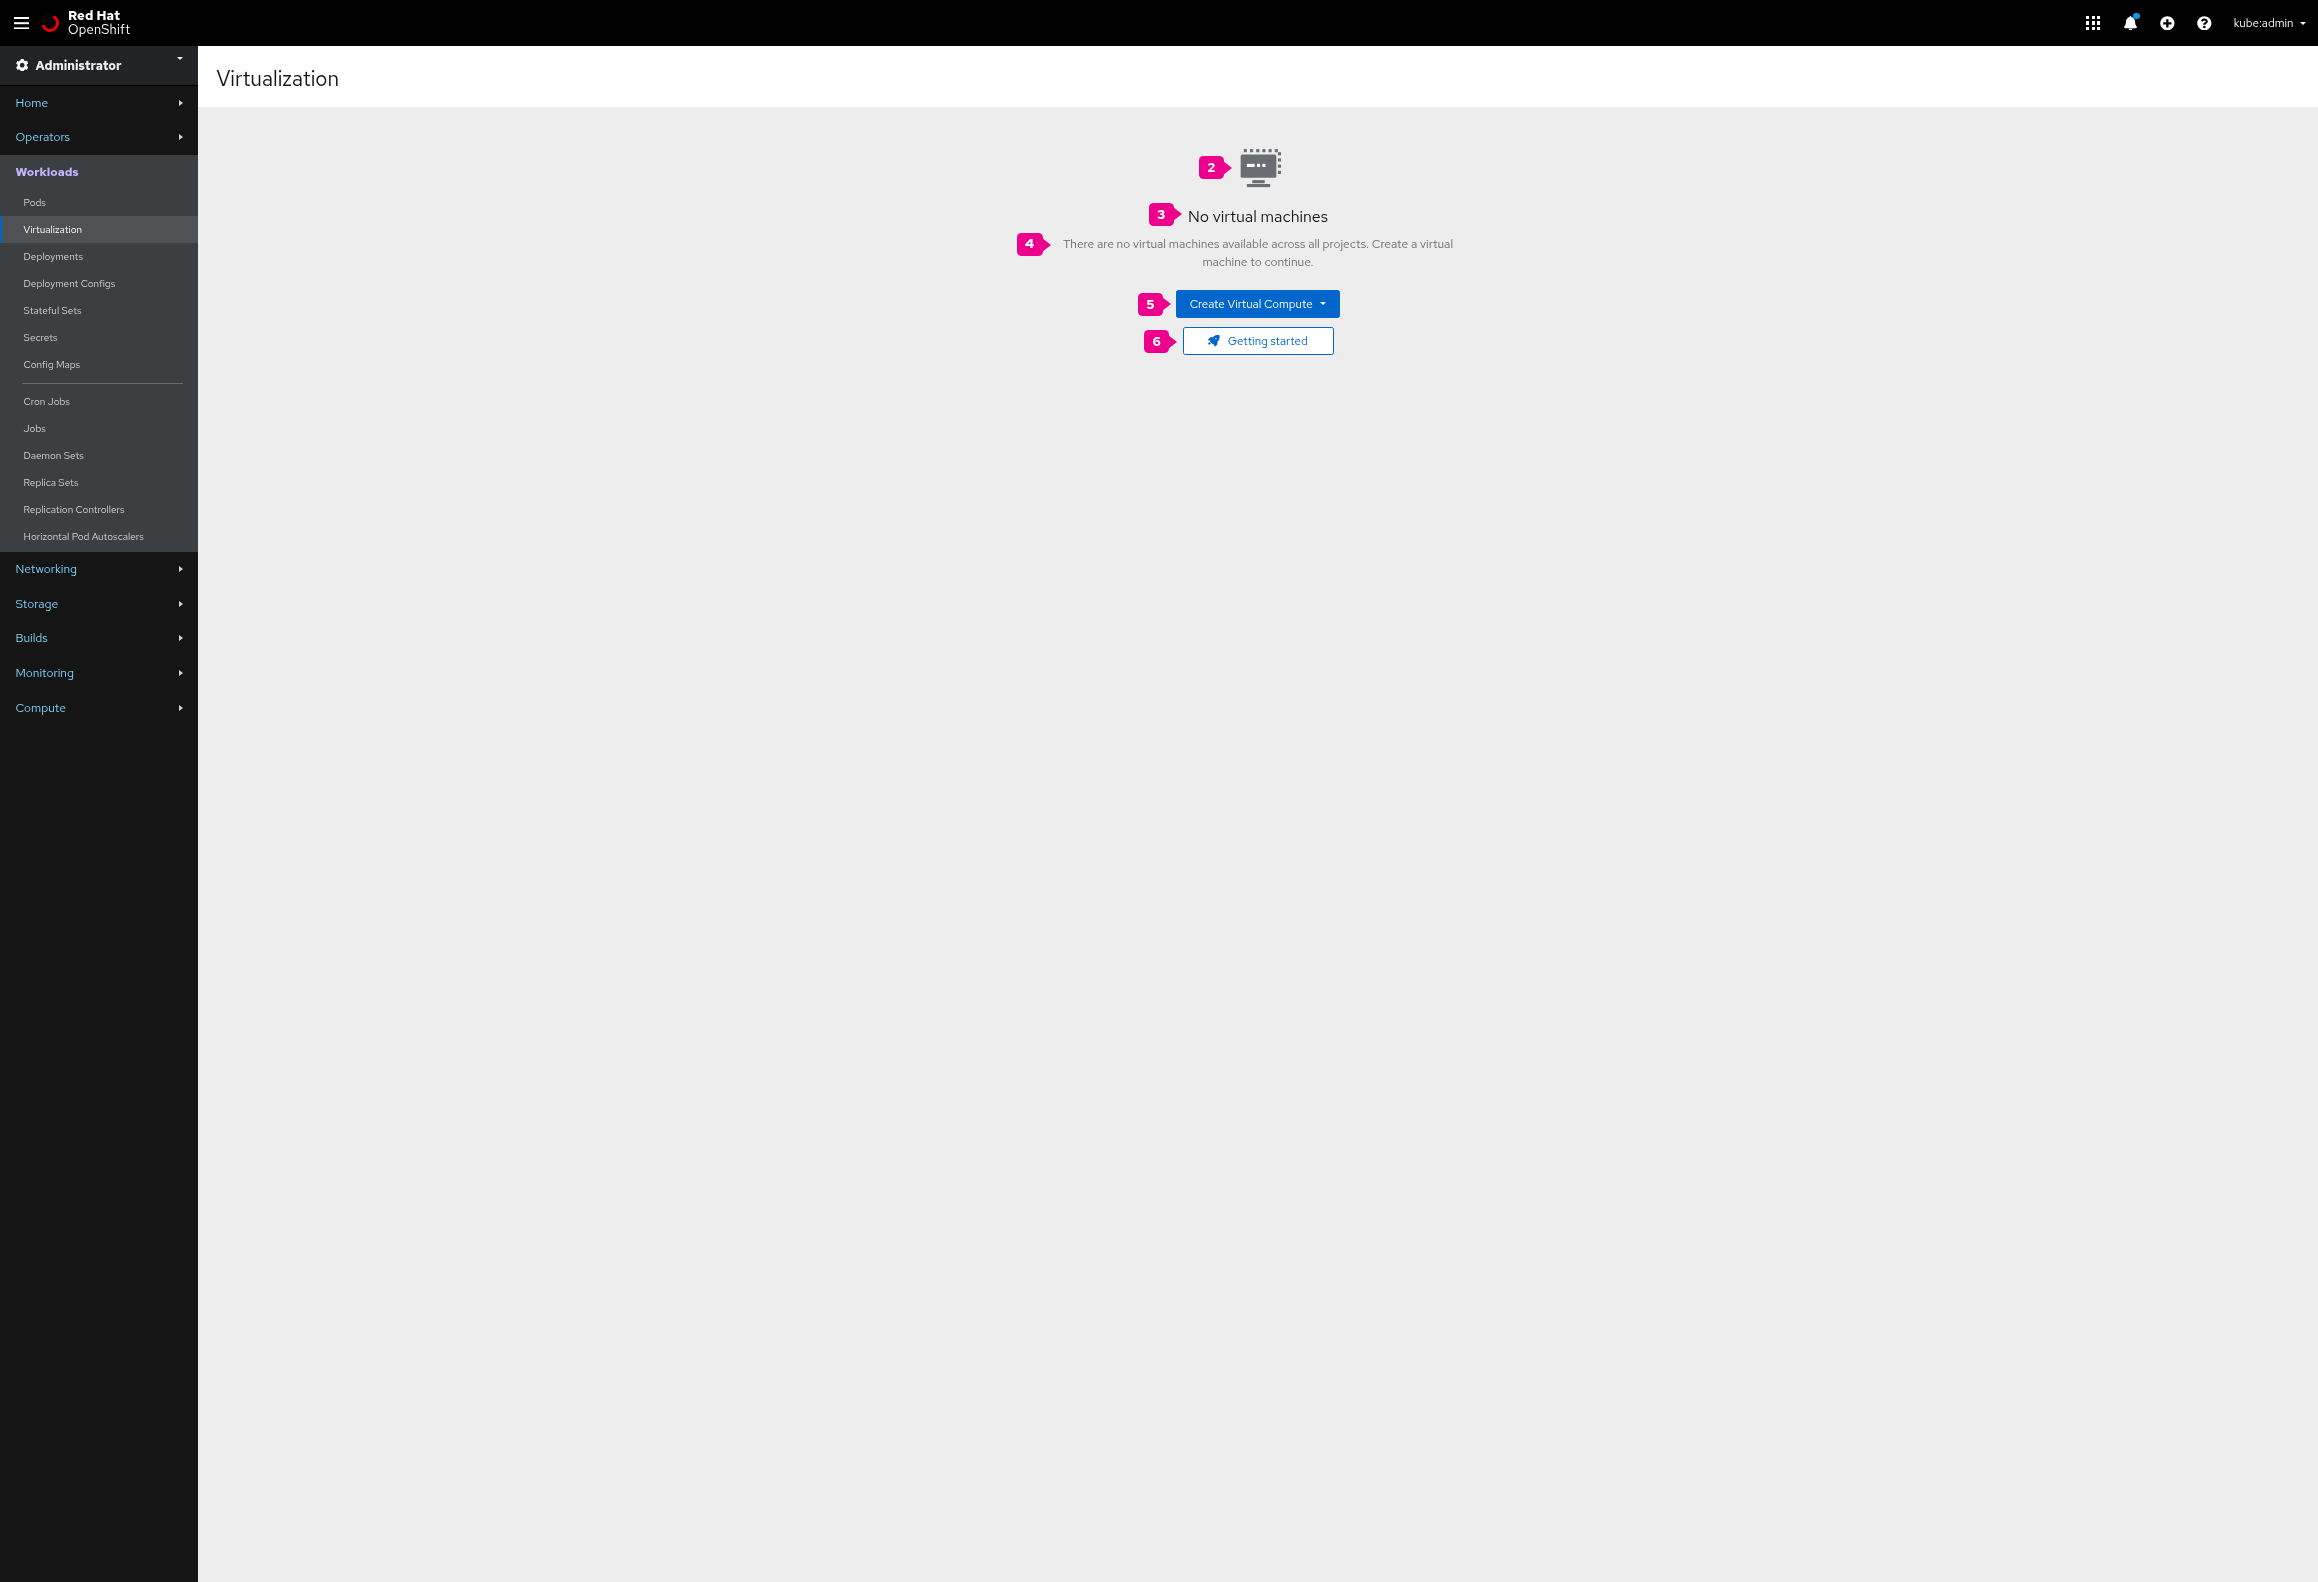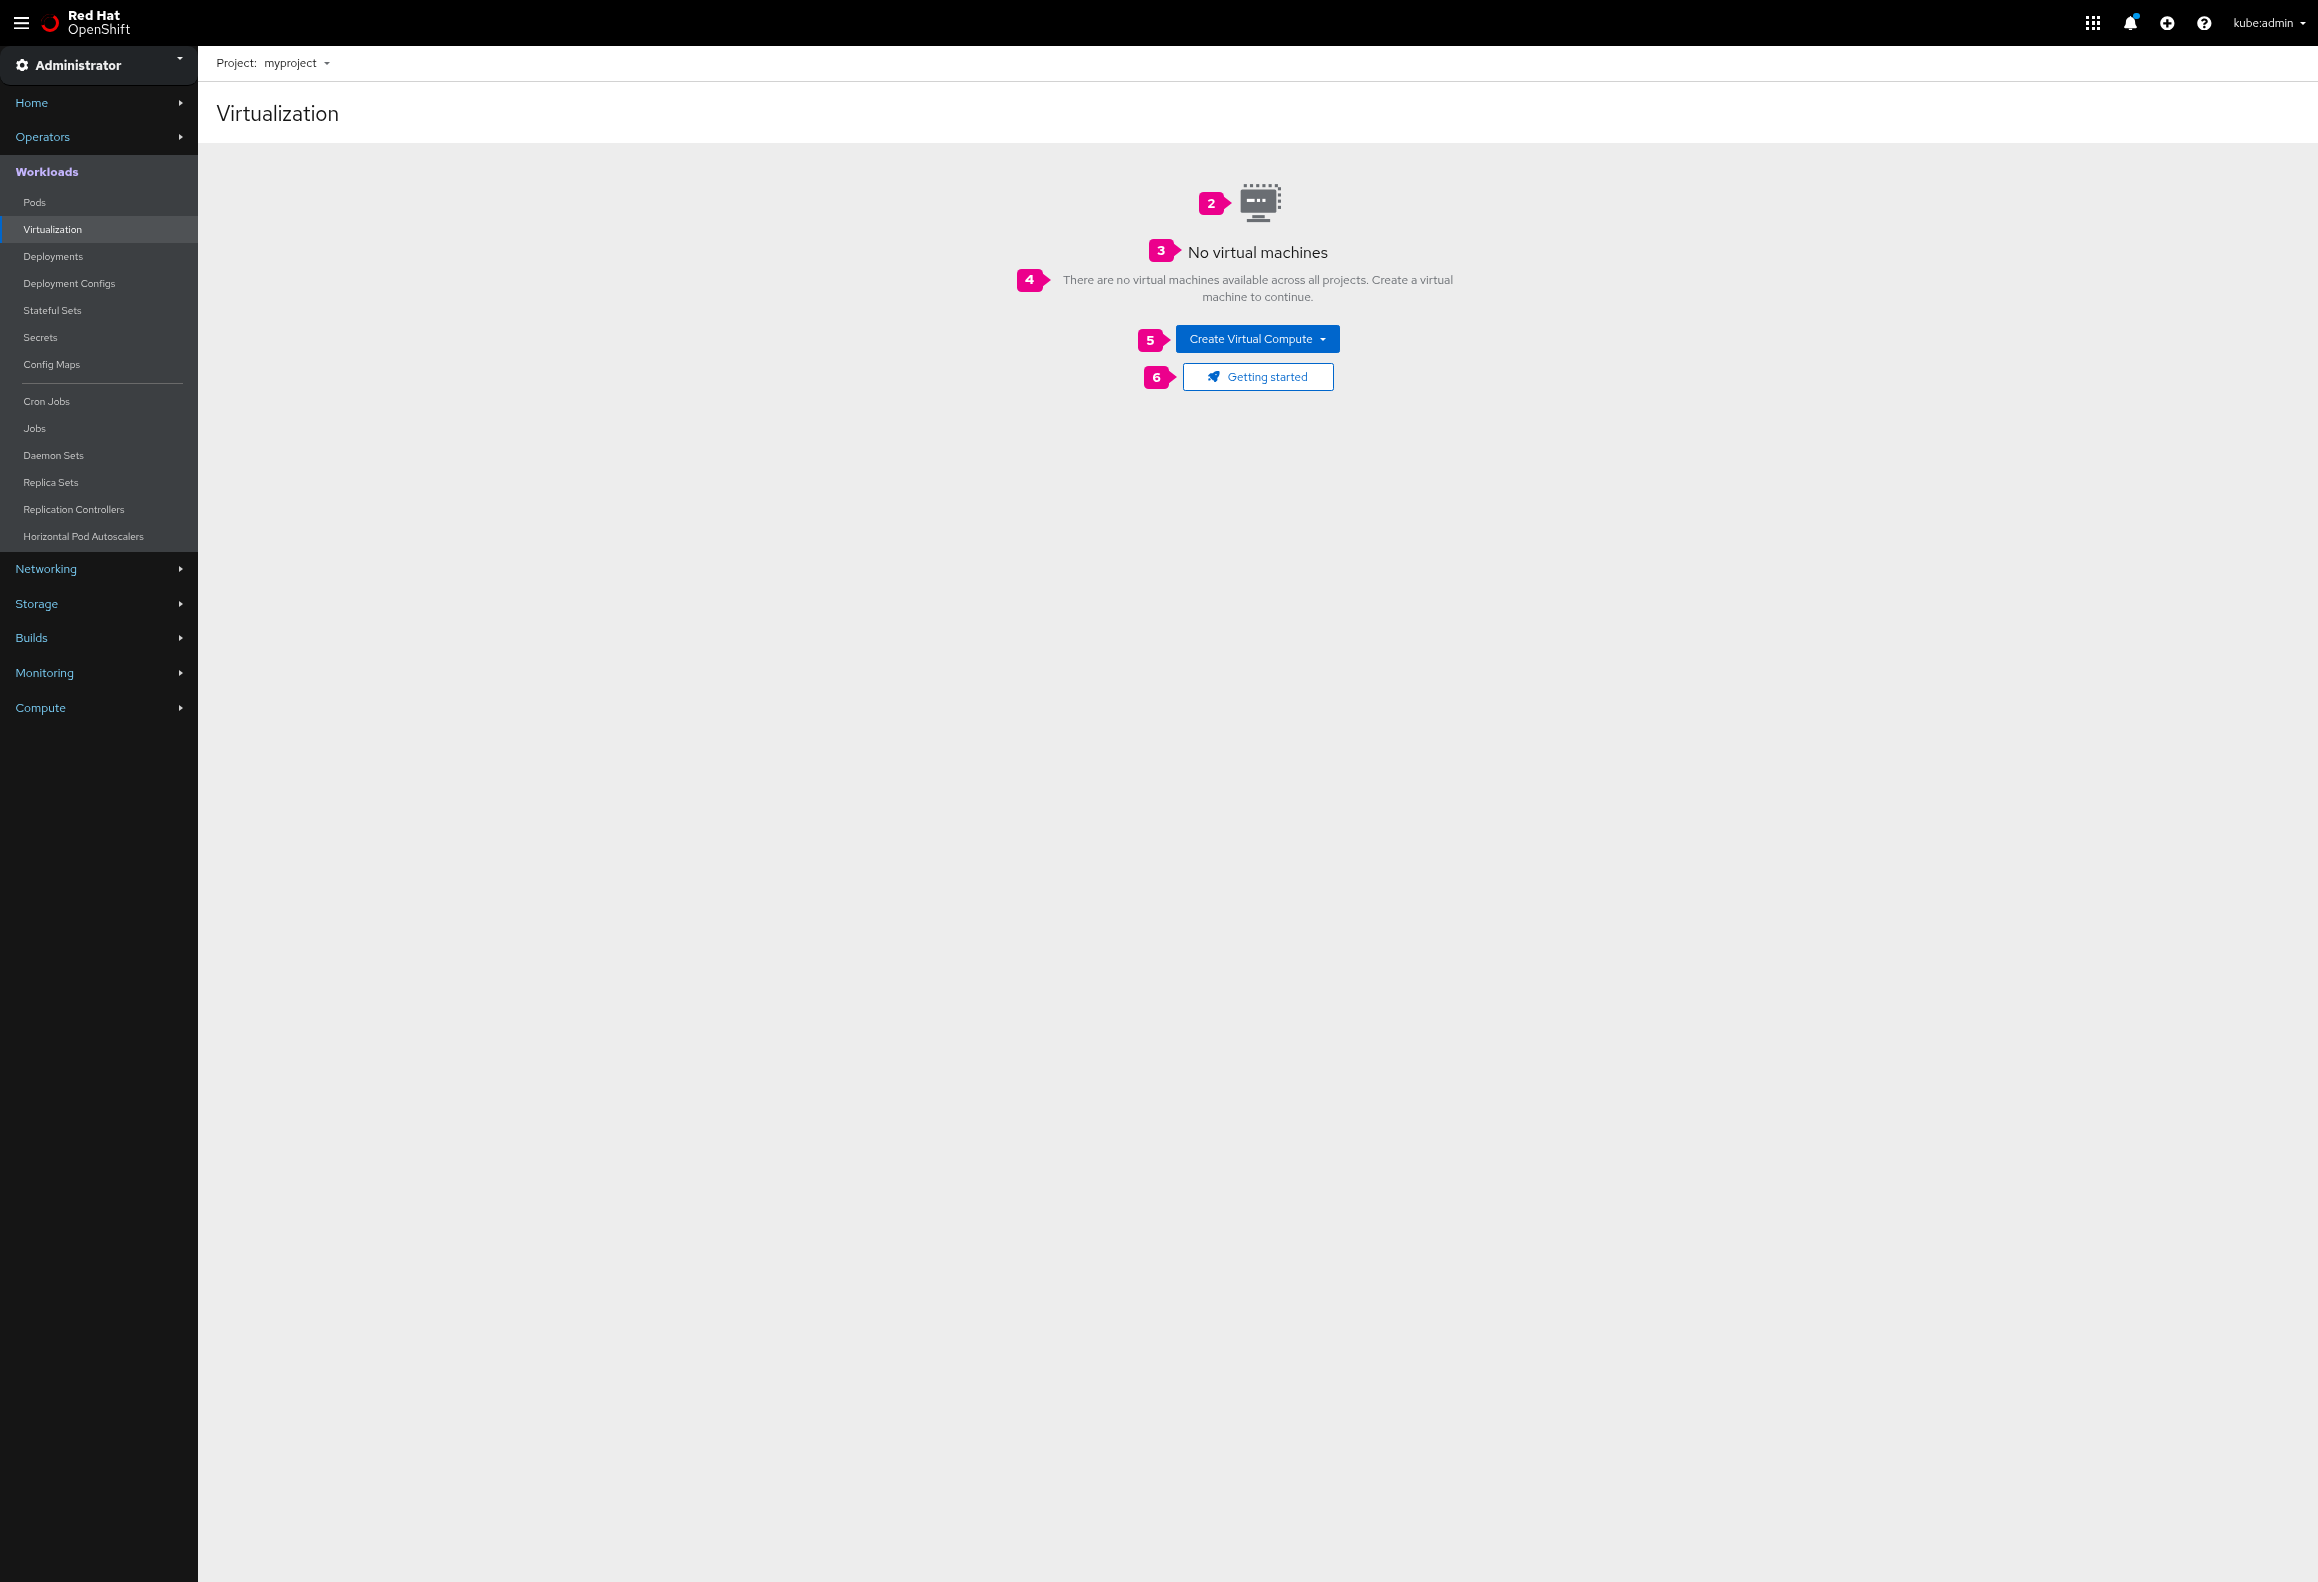--- a/index.html
+++ b/index.html
@@ -71,21 +71,20 @@
     flex-shrink: 0;
     overflow-y: auto;
   }
   .persp {
     display:flex; align-items:flex-start; justify-content:space-between;
     padding: 10.8px 15.5px;
     background:#212427;
     font-weight:700; font-size:12.4px;
     border-bottom:0.8px solid #000;
     cursor:pointer;
-    border-radius:10px;
   }
   .persp .lead { display:flex; align-items:center; gap:7.7px; }
   .nav-item {
     display:flex; align-items:center; justify-content:space-between;
     padding: 9.3px 15.5px;
     font-size:12px;
     color:#7dd3fc;
     cursor:pointer;
   }
   .nav-item.section-head { font-weight:700; color:#c4b5fd; background:#3c3f42; cursor:default; }
@@ -296,25 +295,20 @@
         <span>Monitoring</span>
         <span class="chevron-right"></span>
       </div>
     <div class="nav-item">
         <span>Compute</span>
         <span class="chevron-right"></span>
       </div>
   </nav>
 
   <main class="main">
-    <div class="project-bar">
-      <span>Project:</span>
-      <span class="sel">myproject</span>
-      <span class="caret-down"></span>
-    </div>
 
     <div class="page-head">
       <h1 class="page-title">Virtualization</h1>
     </div>
 
     <div class="content">
       <div class="empty">
         <div class="empty-ill">
           <svg width="45" height="39" viewBox="0 0 58 50">
             <g fill="#6a6e73">

